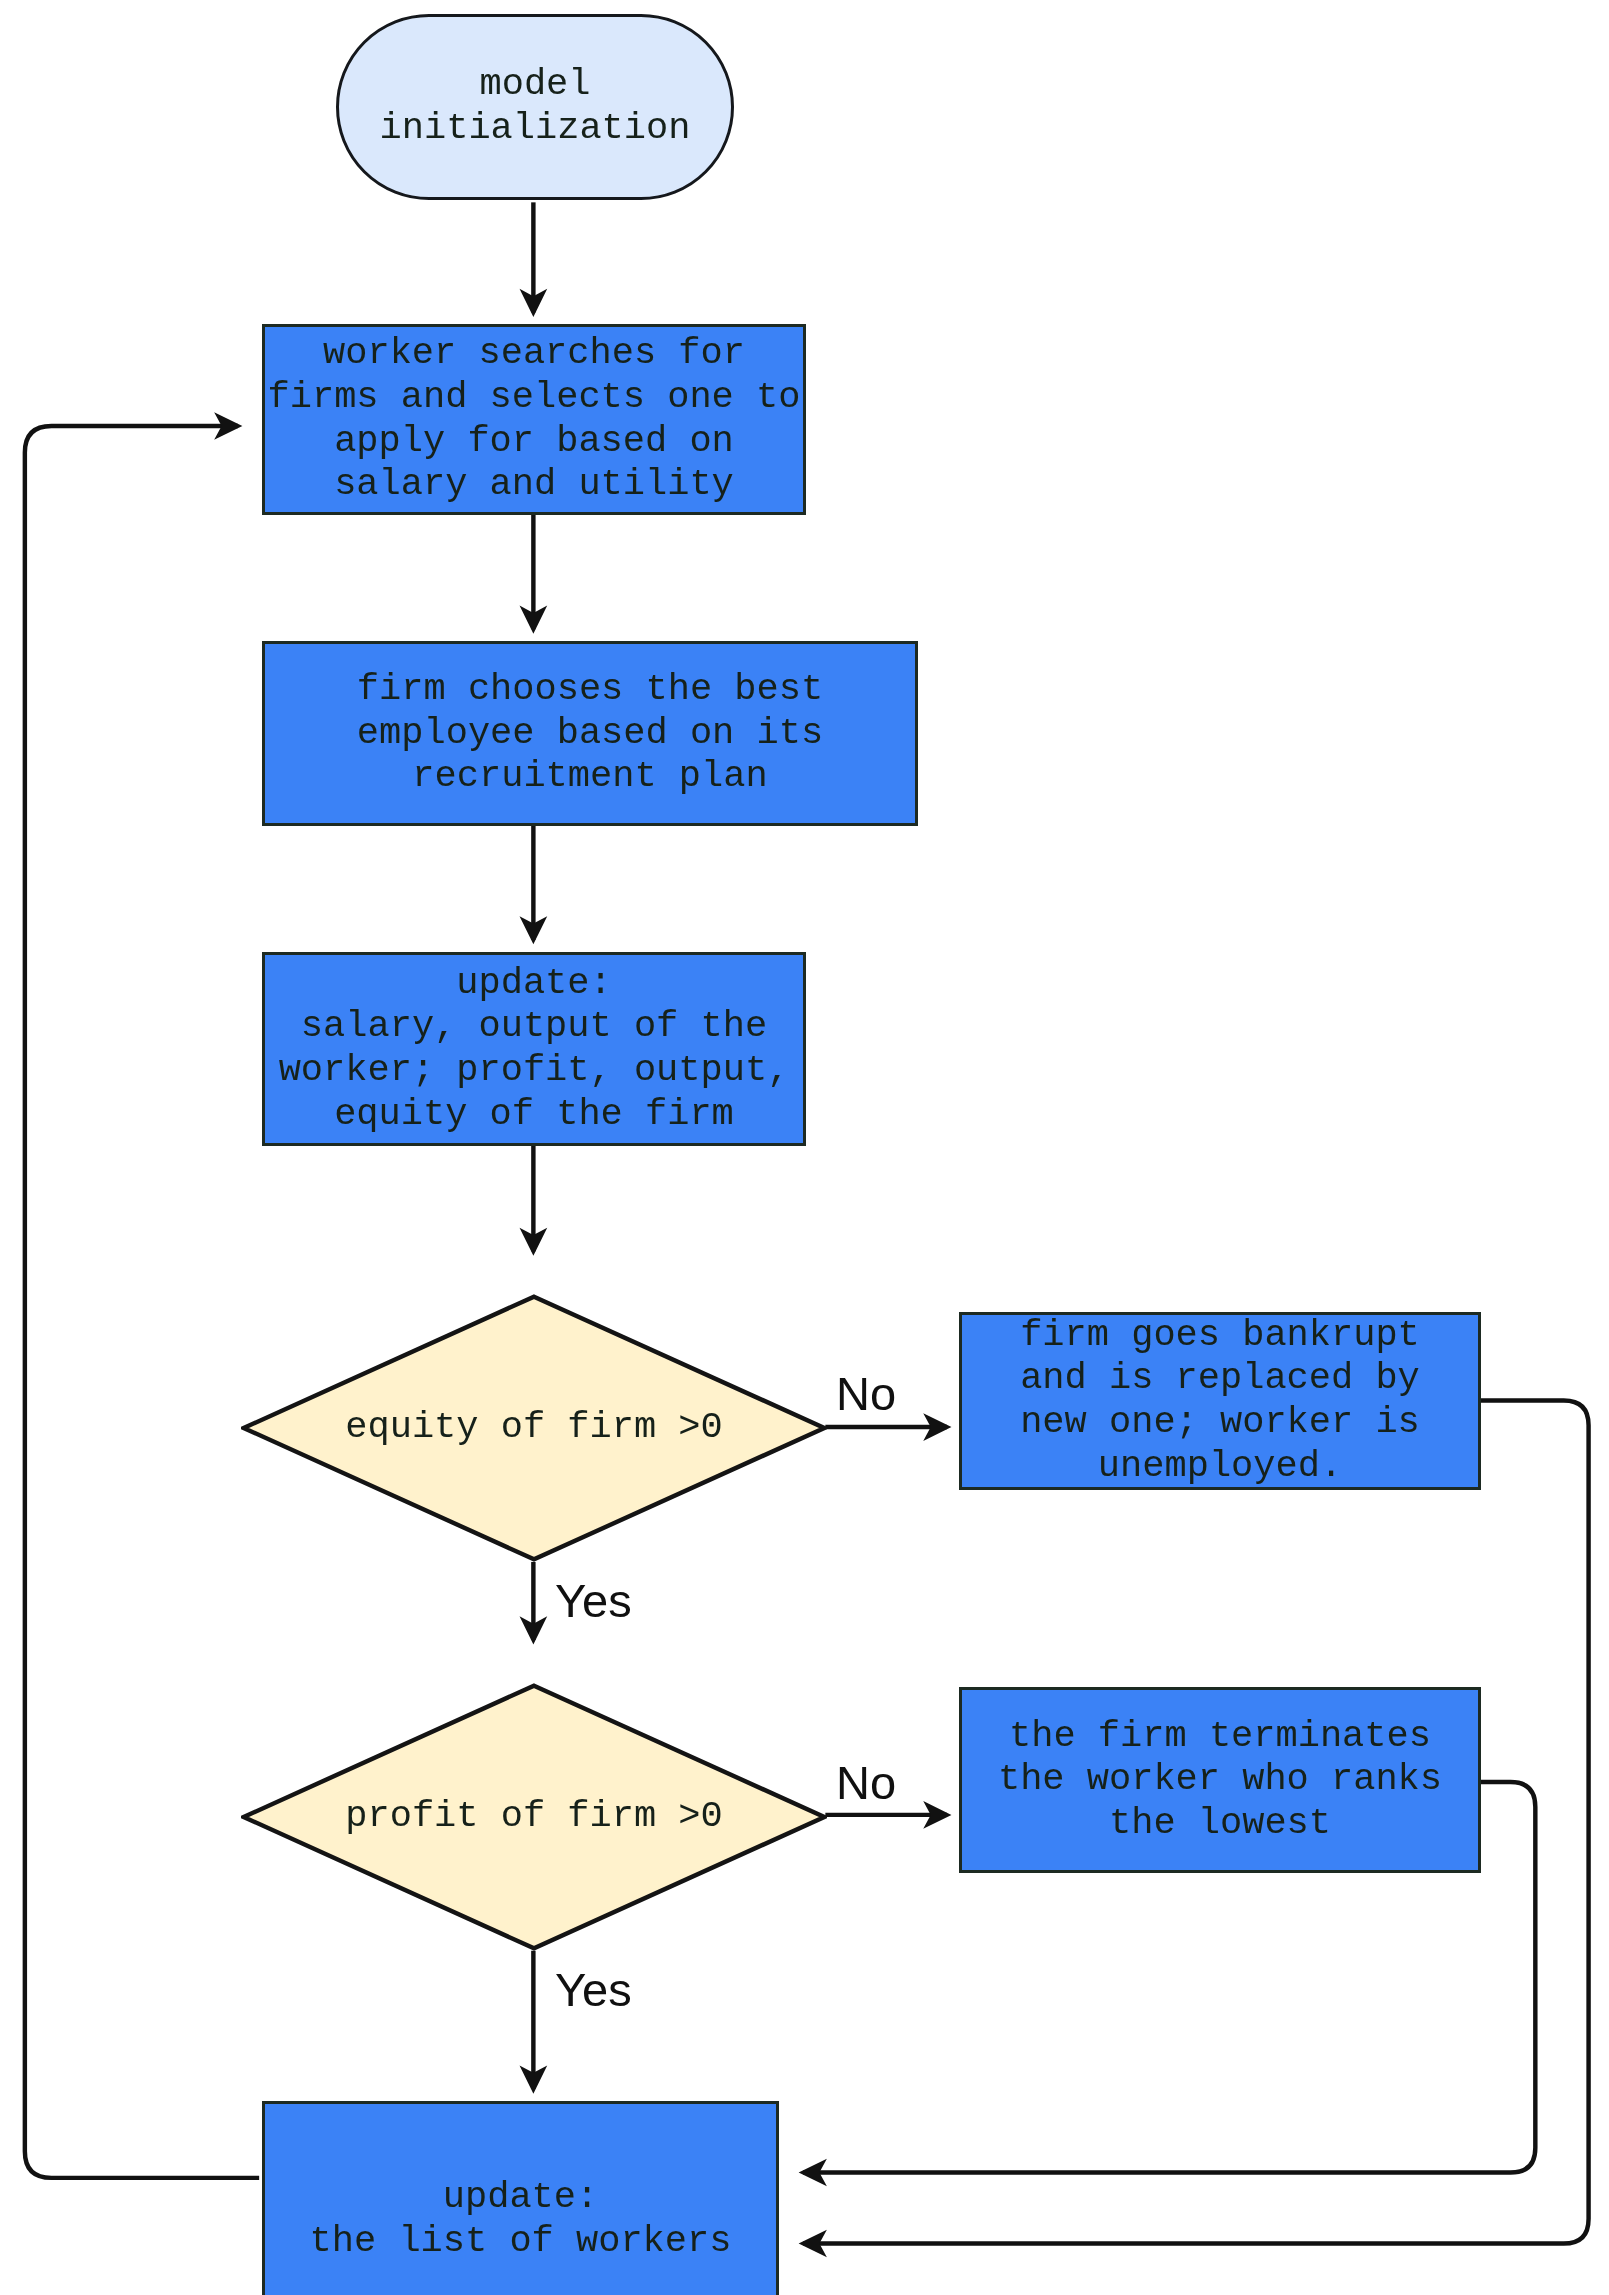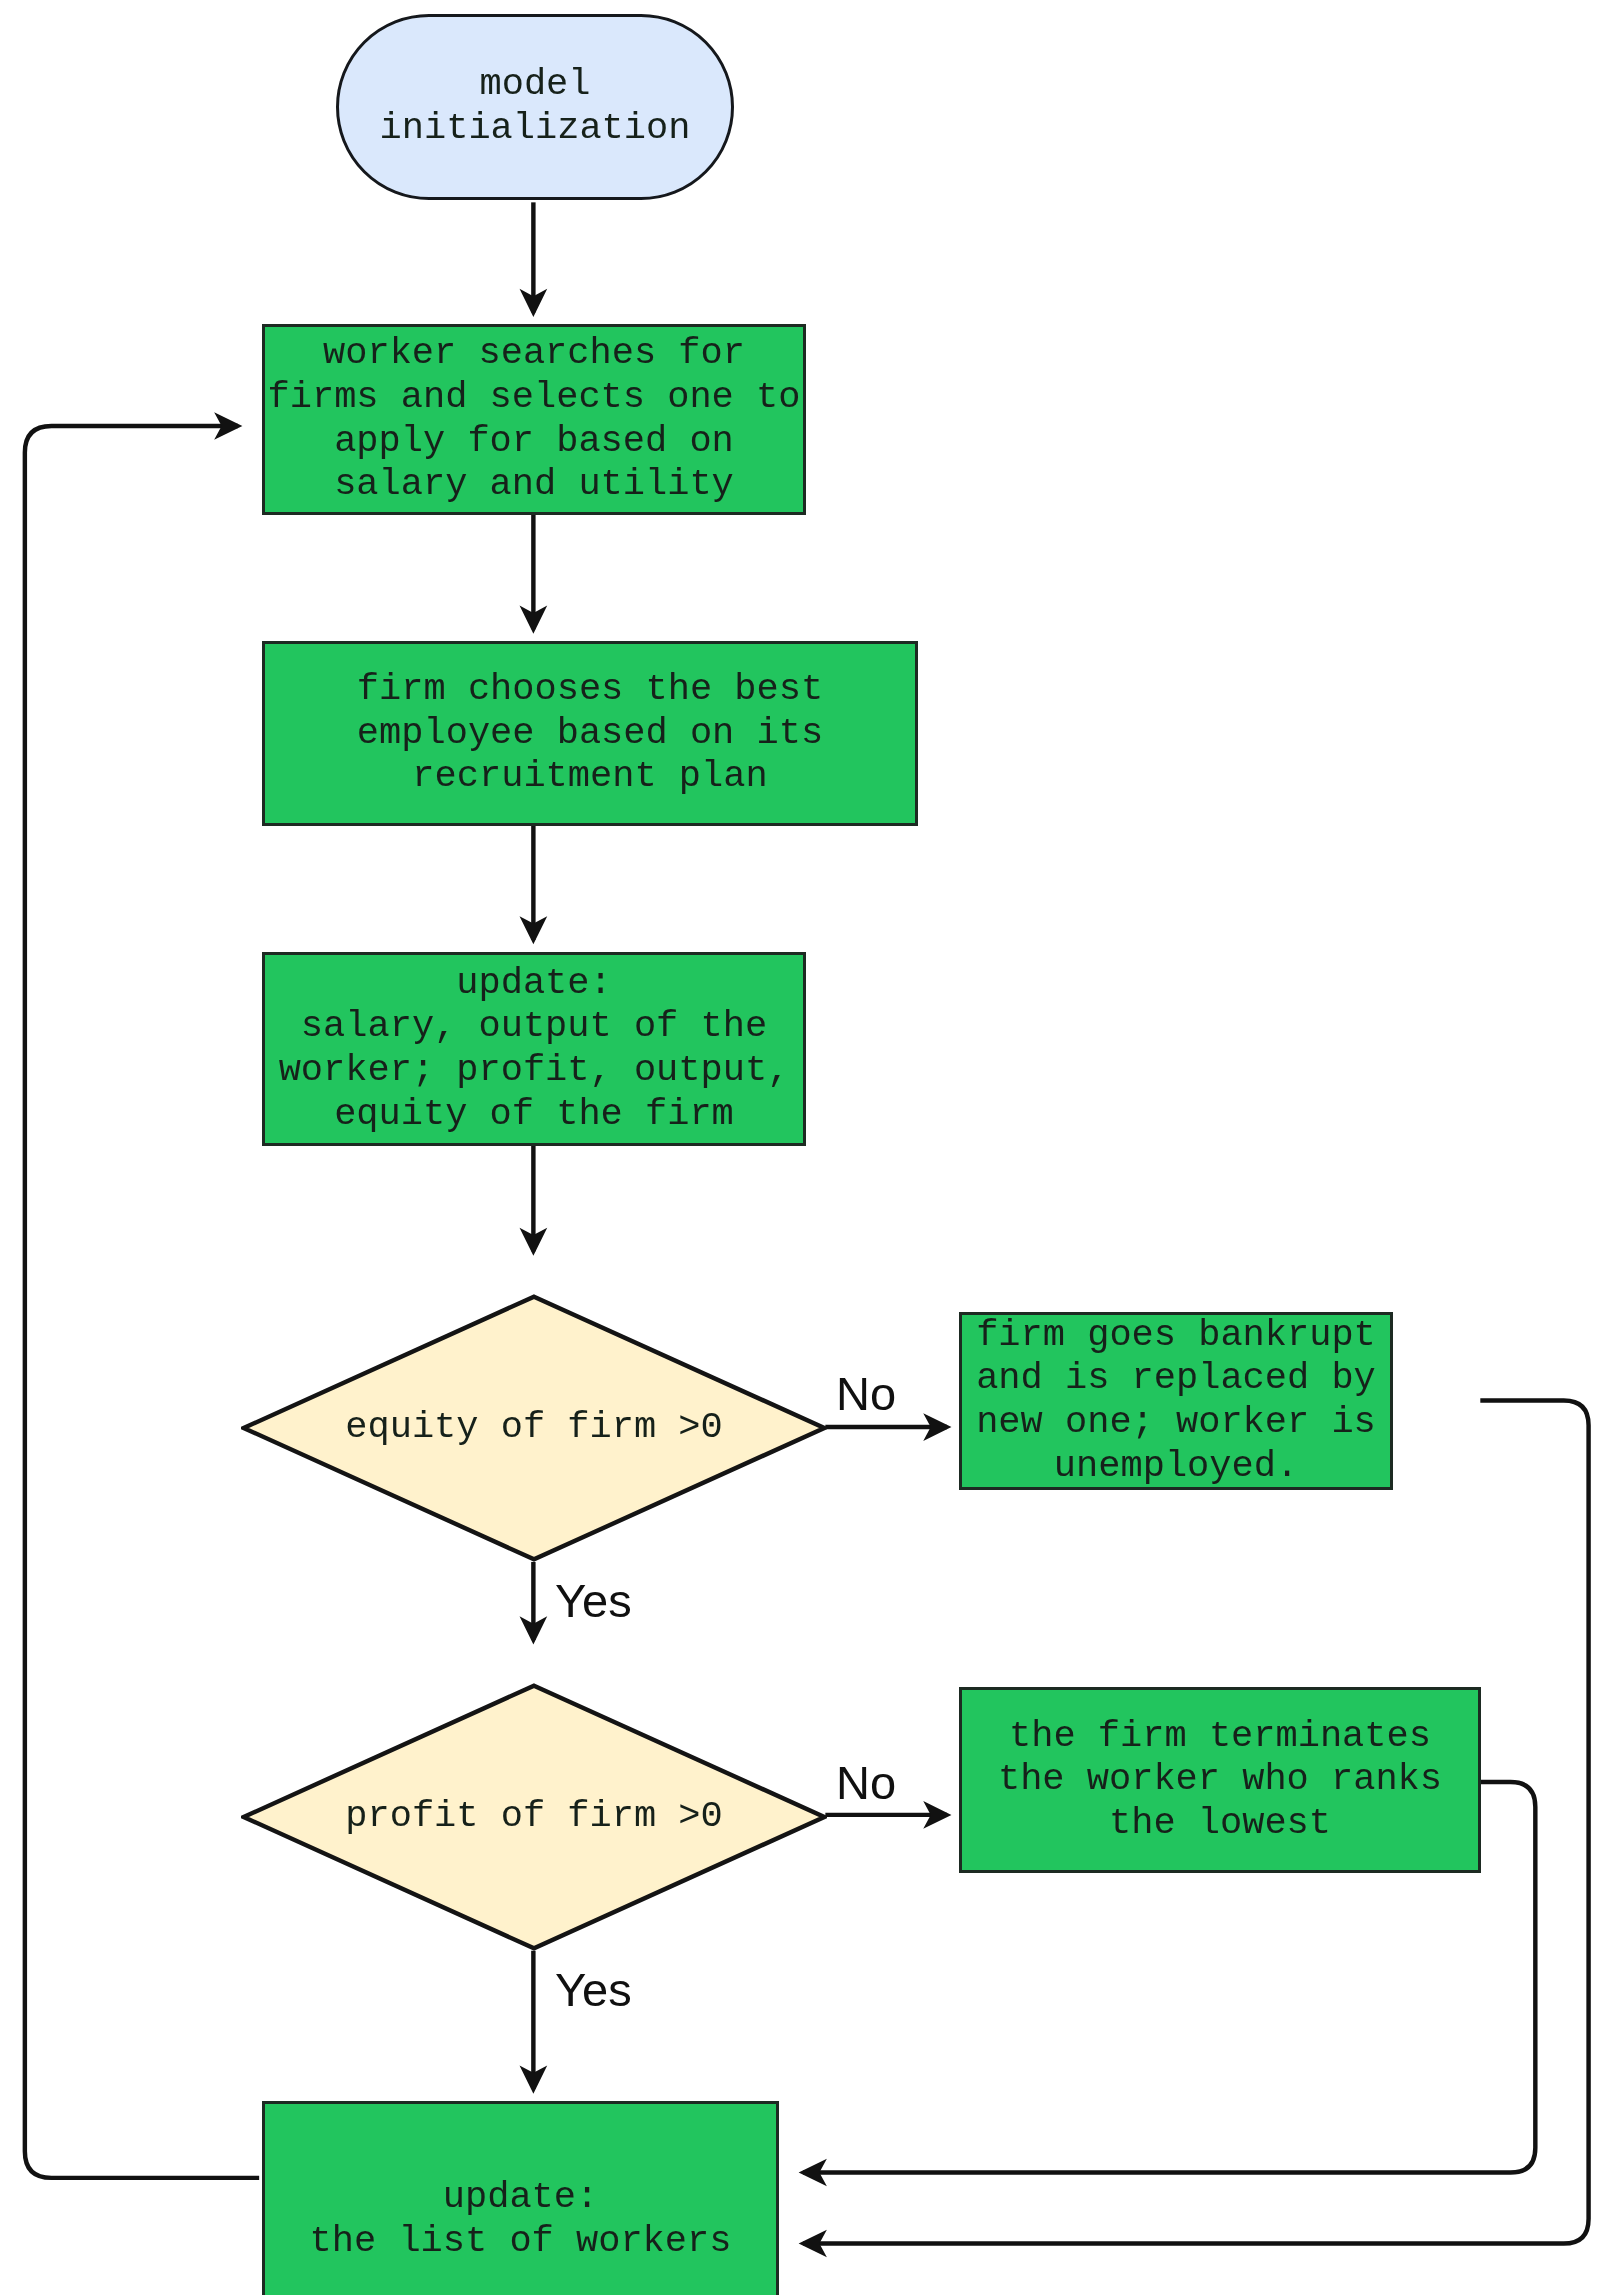--- a/index.html
+++ b/index.html
@@ -39,21 +39,21 @@
     z-index: 3;
     font-family: Liberation Mono, monospace;
   }
   .node-start {
     background: #dae8fc;
     border: 3.6px solid #15181c;
     border-radius: 98px;
     font-size: 37px;
   }
   .node-process {
-    background: #22c55e;
+    background: #3b82f6;
     border: 3.6px solid #1d2a22;
     font-size: 37px;
   }
   .node-decision {
     background: transparent;
     border: none;
     font-size: 37px;
   }
   .node-decision .dec-label {
     position: relative;
@@ -131,21 +131,21 @@
 worker; profit, output,
 equity of the firm</div>
 
   <div class="node node-decision" style="left:241px; top:1294px; width:586px; height:268px;text-align:right;">
     <svg class="dec-svg" viewBox="0 0 660 302" preserveAspectRatio="none">
       <polygon points="330,3 657,151 330,299 3,151" fill="#fff2cc" stroke="#141414" stroke-width="5"></polygon>
     </svg>
     <span class="dec-label">equity of firm &gt;0</span>
   </div>
 
-  <div class="node node-process" style="left:959px; top:1312px; width:434px; height:178px;">firm goes bankrupt
+  <div class="node node-process" style="left:959px; top:1312px; width:522px; height:178px;">firm goes bankrupt
 and is replaced by
 new one; worker is
 unemployed.</div>
 
   <div class="node node-decision" style="left:241px; top:1683px; width:586px; height:268px;">
     <svg class="dec-svg" viewBox="0 0 660 302" preserveAspectRatio="none">
       <polygon points="330,3 657,151 330,299 3,151" fill="#fff2cc" stroke="#141414" stroke-width="5"></polygon>
     </svg>
     <span class="dec-label">profit of firm &gt;0</span>
   </div>

